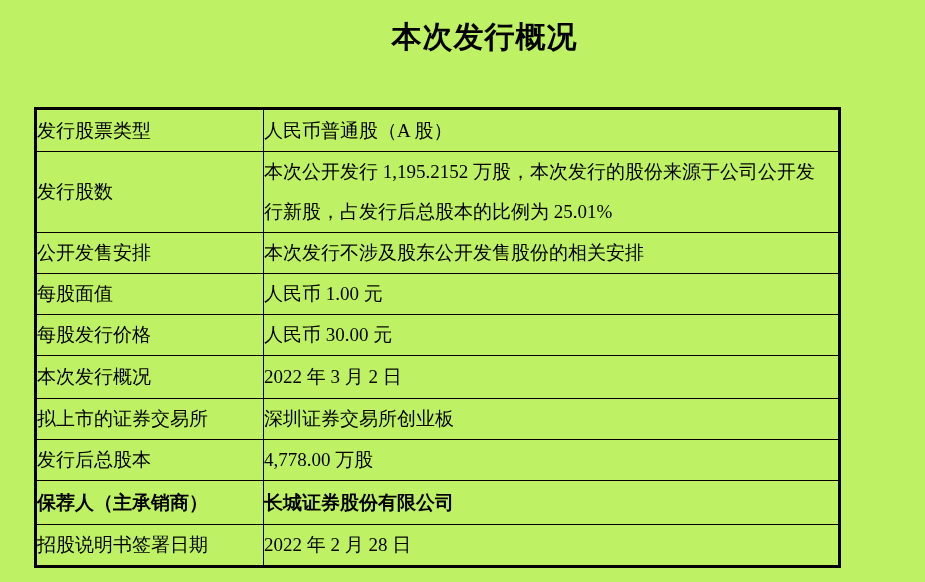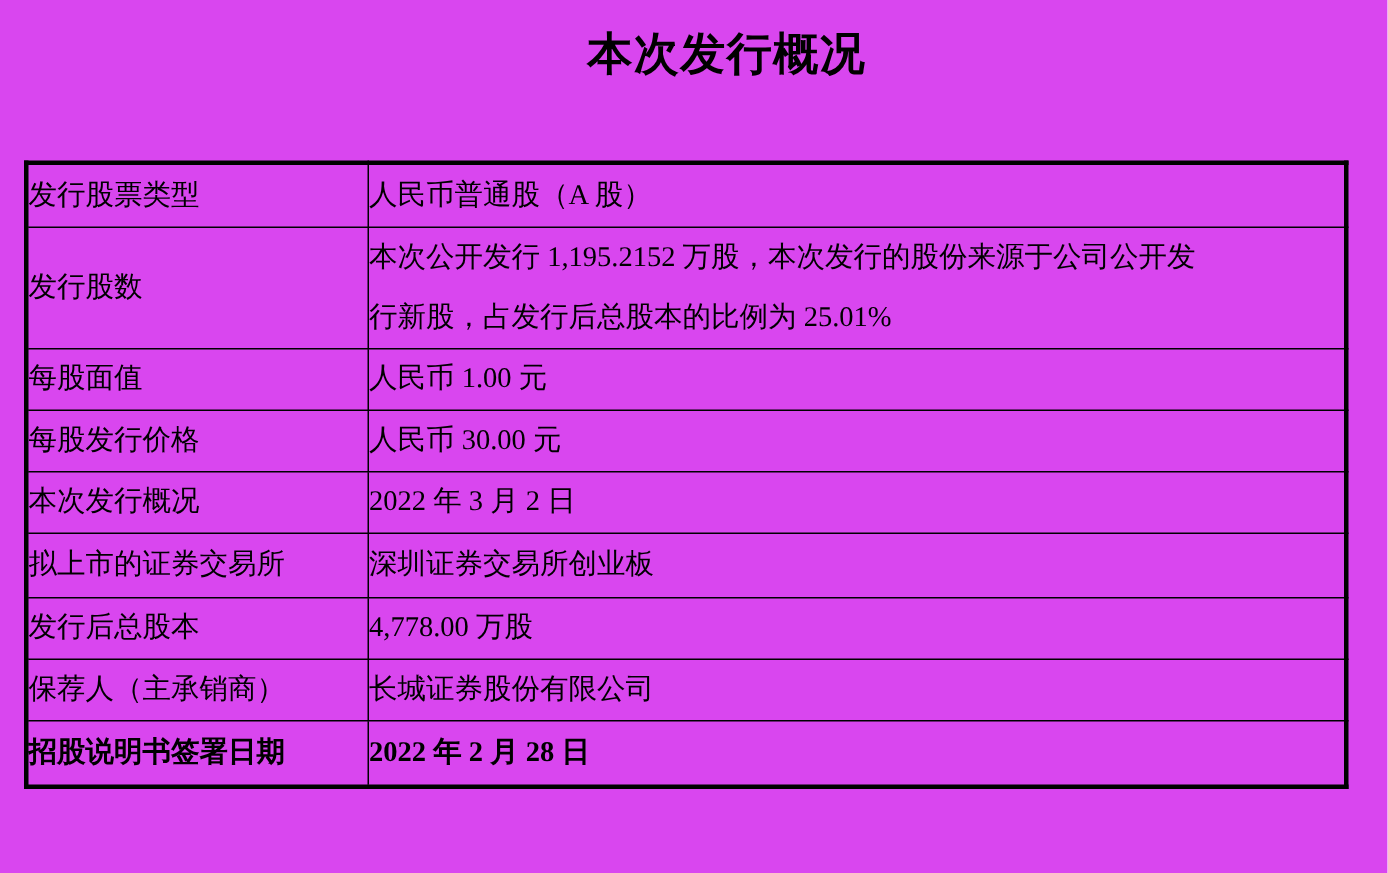--- a/index.html
+++ b/index.html
@@ -4,21 +4,21 @@
 <style>
   html, body {
     margin: 0;
     padding: 0;
     background: #ffffff;
   }
   .page {
     position: relative;
     width: 925px;
     height: 582px;
-    background: #d946ef;
+    background: #bef264;
     color: #000000;
     font-family: "Liberation Serif", "DejaVu Serif", serif;
     overflow: hidden;
   }
   .title {
     position: absolute;
     top: 18px;
     left: 0;
     width: 100%;
     margin: 0;
@@ -26,23 +26,23 @@
     transform: translateX(22px);
     font-family: "Liberation Sans", "DejaVu Sans", sans-serif;
     font-weight: 700;
     font-size: 30px;
     line-height: 1.25;
     color: #000000;
     letter-spacing: 1px;
   }
   table.offering-table {
     position: absolute;
-    left: 16px;
+    left: 34px;
     top: 107px;
-    width: 883px;
+    width: 807px;
     border-collapse: collapse;
     table-layout: fixed;
     border: 3px solid #000000;
     font-size: 19px;
     color: #000000;
   }
   table.offering-table td {
     border: 1px solid #000000;
     vertical-align: middle;
     padding: 0;
@@ -83,20 +83,24 @@
         <tr>
           <td class="label-cell">发行股票类型</td>
           <td class="value-cell">人民币普通股（A 股）</td>
         </tr>
         <tr>
           <td class="label-cell">发行股数</td>
           <td class="value-cell">本次公开发行 1,195.2152 万股，本次发行的股份来源于公司公开发
 行新股，占发行后总股本的比例为 25.01%</td>
         </tr>
         <tr>
+          <td class="label-cell">公开发售安排</td>
+          <td class="value-cell">本次发行不涉及股东公开发售股份的相关安排</td>
+        </tr>
+        <tr>
           <td class="label-cell">每股面值</td>
           <td class="value-cell">人民币 1.00 元</td>
         </tr>
         <tr>
           <td class="label-cell">每股发行价格</td>
           <td class="value-cell">人民币 30.00 元</td>
         </tr>
         <tr>
           <td class="label-cell">本次发行概况</td>
           <td class="value-cell">2022 年 3 月 2 日</td>

